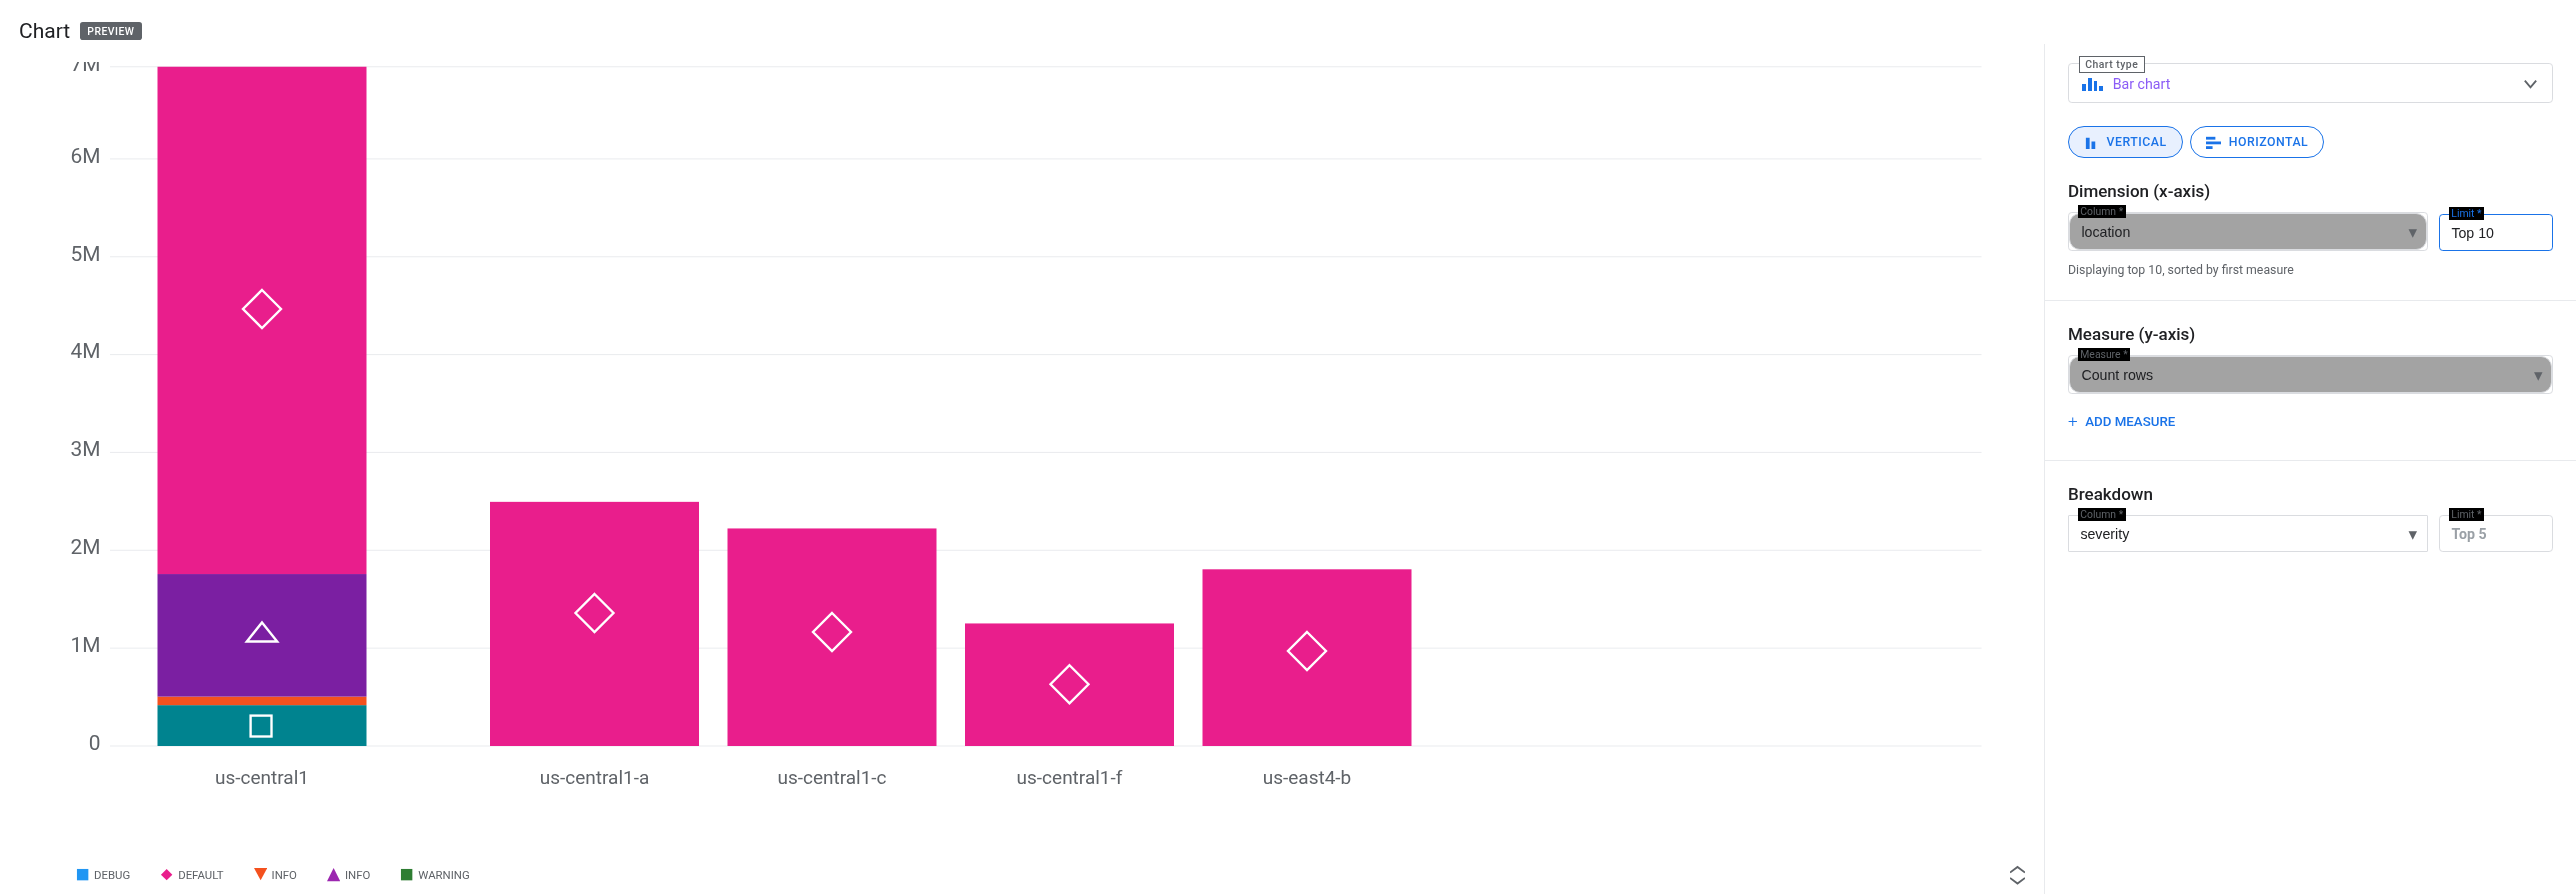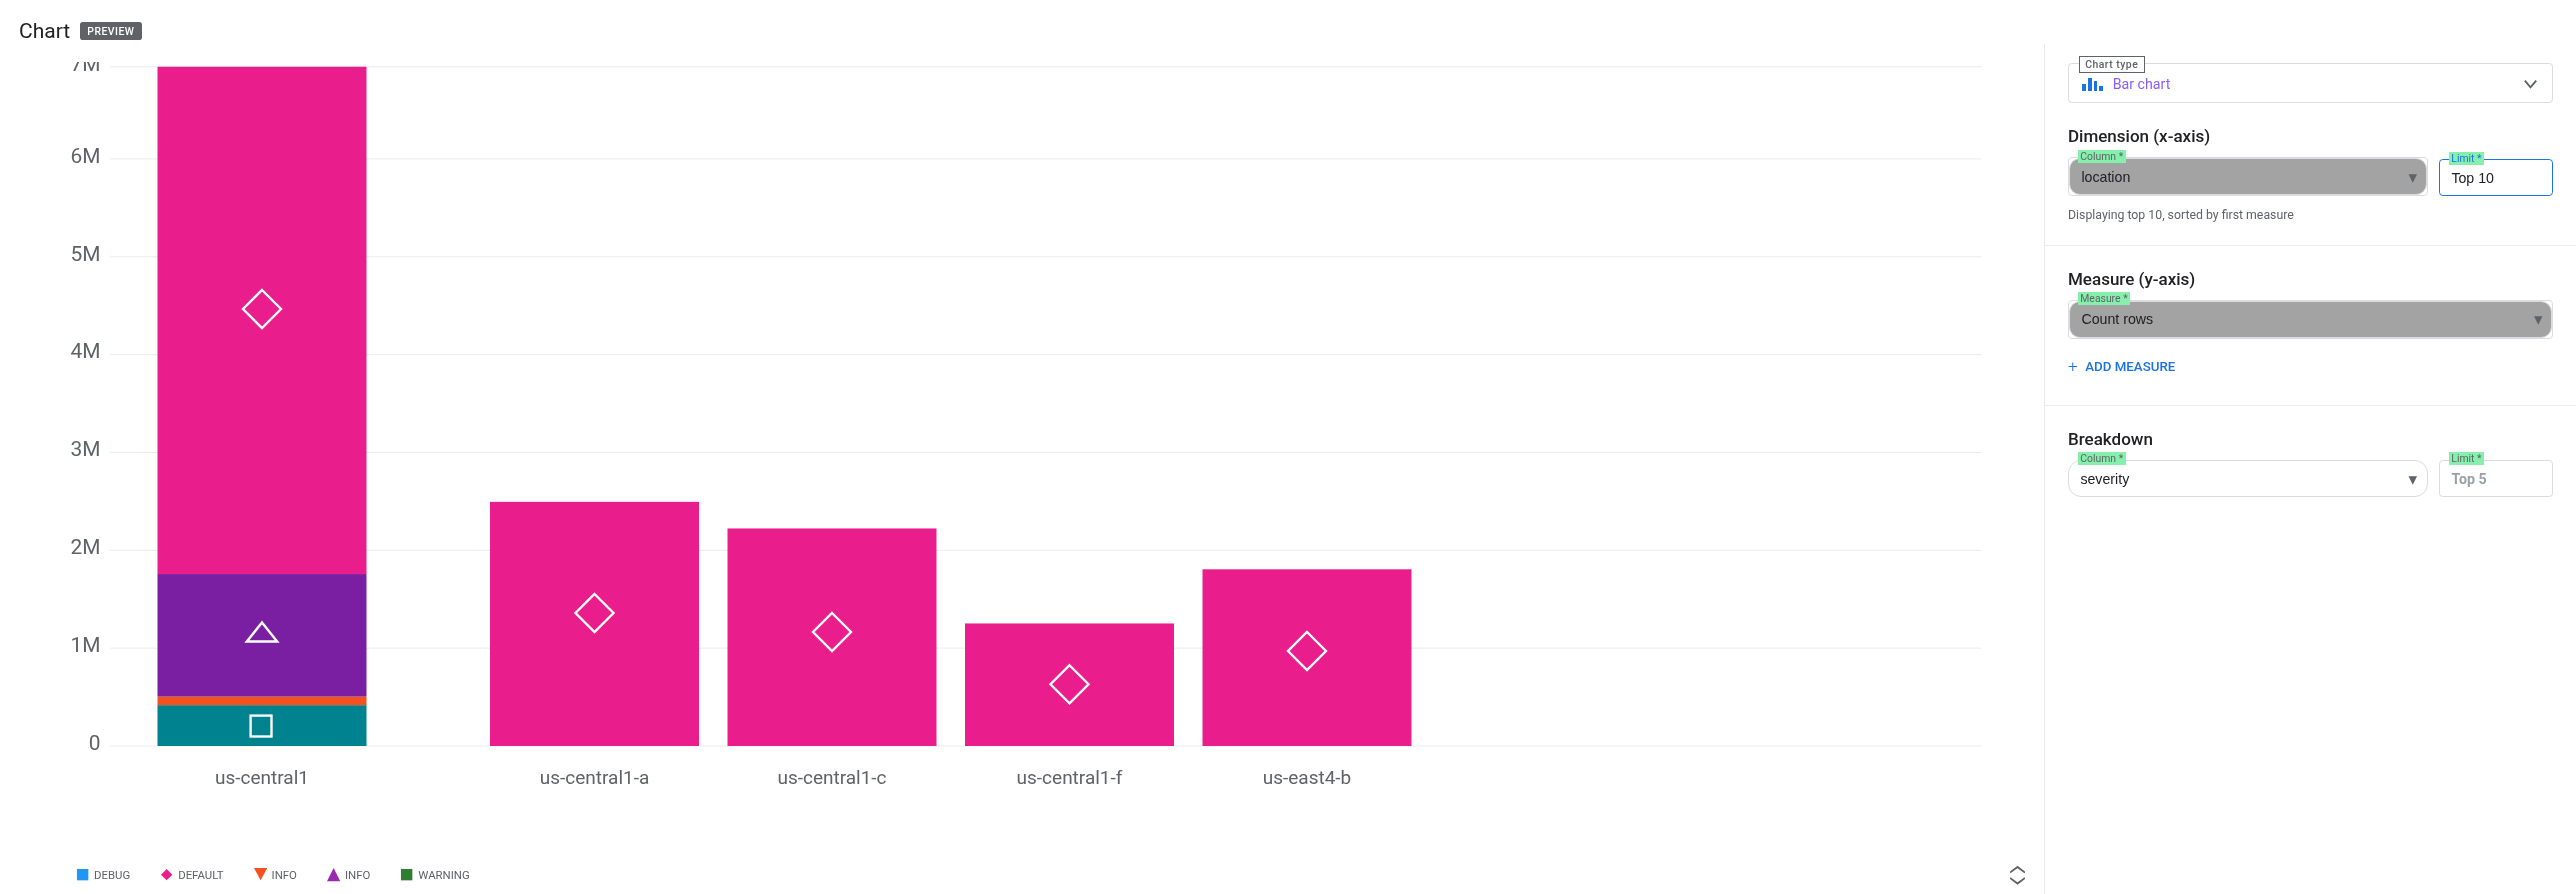--- a/index.html
+++ b/index.html
@@ -162,21 +162,21 @@
       position: relative;
       flex: 1;
     }
     .field-group.limit {
       flex: 0 0 114px;
     }
     .field-label {
       position: absolute;
       top: -7.6px;
       left: 9.5px;
-      background: #86efac;
+      background: #000000;
       font-size: 10.4px;
       color: #5f6368;
       padding: 0 2.8px;
       z-index: 1;
     }
     .field-label.blue {
       color: #1a73e8;
     }
     .field-select {
       width: 100%;
@@ -232,21 +232,21 @@
       cursor: pointer;
       padding: 5.7px 0;
     }
     .add-measure-btn .plus {
       font-size: 17px;
       font-weight: 300;
     }
     .breakdown-field-wrapper {
       position: relative;
       border: 0.9px solid #dadce0;
-      border-radius: 13px;
+      border-radius: 1px;
       text-decoration: underline;
     }
     .breakdown-field-wrapper .chevron {
       position: absolute;
       right: 9.5px;
       top: 50%;
       transform: translateY(-50%);
       color: #5f6368;
       pointer-events: none;
       font-size: 17px;
@@ -404,20 +404,37 @@
             </div>
             <span>Bar chart</span>
           </div>
           <svg width="17" height="17" viewBox="0 0 18 18">
               <polyline points="3,6 9,13 15,6" fill="none" stroke="#5f6368" stroke-width="2"></polyline>
             </svg>
         </div>
       </div>
     </div>
 
+    <div class="orientation-buttons">
+      <div class="orient-btn active">
+        <svg width="15" height="15" viewBox="0 0 16 16">
+          <rect x="2" y="4" width="4" height="12" fill="#1a73e8"></rect>
+          <rect x="8" y="8" width="4" height="8" fill="#1a73e8"></rect>
+        </svg>
+        <span>VERTICAL</span>
+      </div>
+      <div class="orient-btn inactive">
+        <svg width="15" height="15" viewBox="0 0 16 16">
+          <rect x="0" y="3" width="10" height="3" fill="#1a73e8"></rect>
+          <rect x="0" y="8" width="16" height="3" fill="#1a73e8"></rect>
+          <rect x="0" y="13" width="7" height="3" fill="#1a73e8"></rect>
+        </svg>
+        <span>HORIZONTAL</span>
+      </div>
+    </div>
 
     <div class="panel-section">
       <div class="section-title">Dimension (x-axis)</div>
       <div class="field-row">
 
         <div class="field-group">
           <span class="field-label">Column *</span>
           <div class="field-select-wrapper">
             <select class="field-select">
               <option>location</option>

